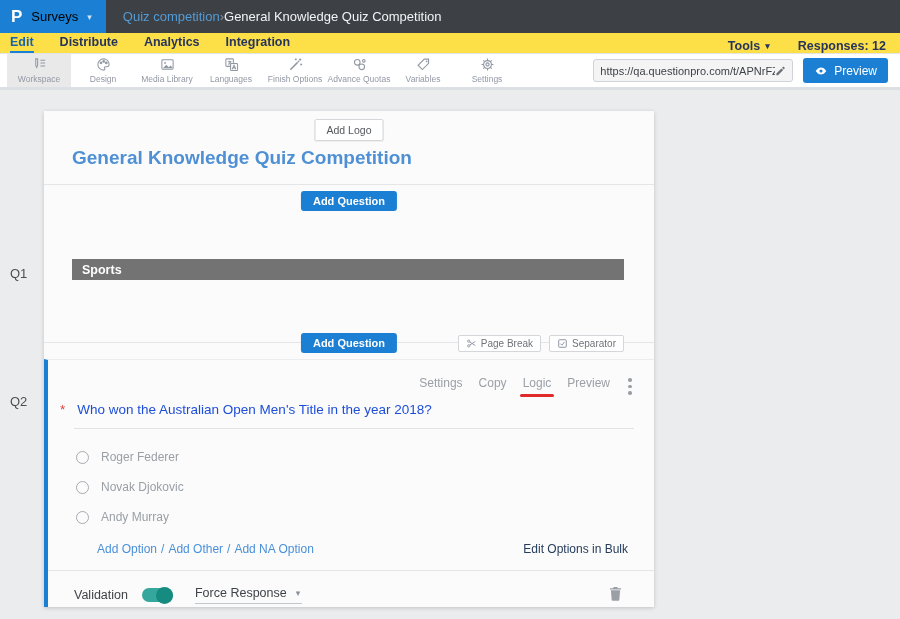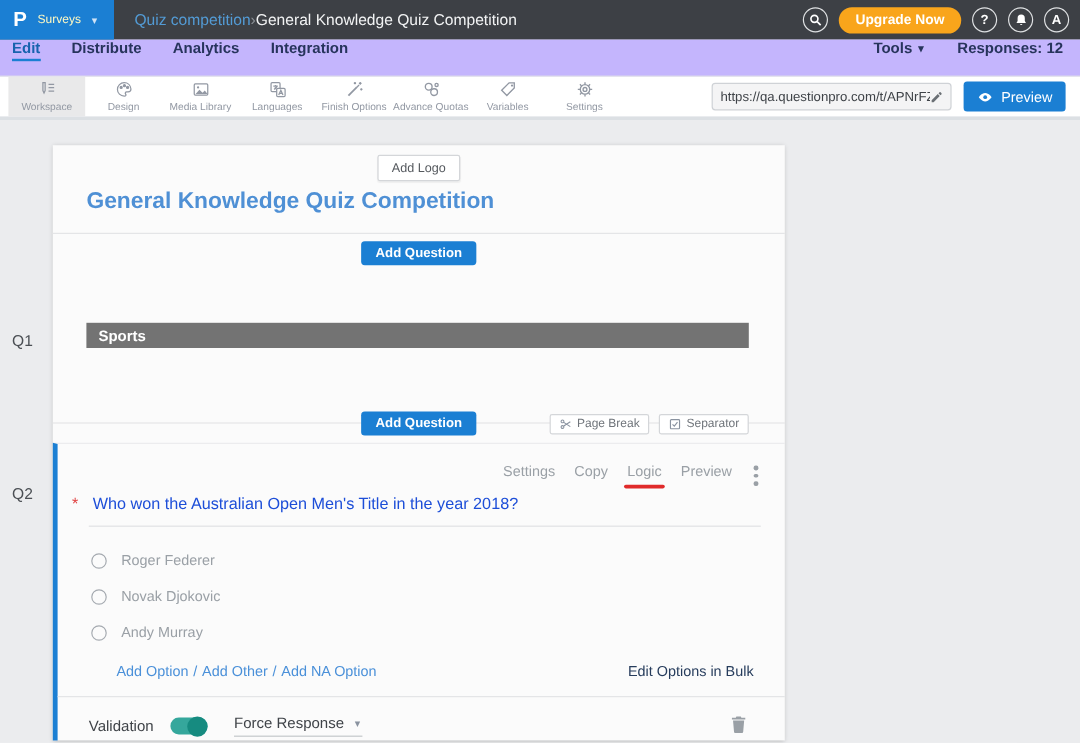--- a/index.html
+++ b/index.html
@@ -4,32 +4,32 @@
 <style>
   * { margin:0; padding:0; box-sizing:border-box; }
   html,body { width:900px; height:619px; }
   body { font-family:"Liberation Sans", sans-serif; background:#ebecee; overflow:hidden; }
   button { font-family:inherit; border:none; background:none; cursor:pointer; }
 
   
   .topbar { height:33px; background:#3d4045; display:flex; align-items:center; color:#f5f6f7; }
   .logo-area { background:#1b7fd3; height:33px; display:flex; align-items:center; gap:9px; padding:0 14px 0 11px; cursor:pointer; }
   .logo-p { font-size:17px; font-weight:bold; color:#fff; }
-  .surveys-label { font-size:10px; color:#fef9c3; }
+  .surveys-label { font-size:13px; color:#000000; }
   .caret { font-size:9px; color:#cfe3f6; }
   .breadcrumb { display:flex; align-items:center; gap:0; margin-left:17px; font-size:13px; }
   .crumb-parent { color:#539bd5; cursor:pointer; }
   .crumb-sep { color:#8b9096; font-size:13px; }
   .crumb-current { color:#f2f3f4; }
   .topbar-right { margin-left:auto; display:flex; align-items:center; gap:9px; padding-right:9px; }
   .circle-btn { width:21px; height:21px; border:1.5px solid #dfe1e3; border-radius:50%; display:flex; align-items:center; justify-content:center; color:#fff; font-size:11px; font-weight:bold; flex:0 0 auto; }
   .upgrade { background:#f9a51b; color:#fff; font-size:11.5px; font-weight:bold; padding:5px 14px; border-radius:12px; }
 
   
-  .navbar { height:31px; background:#c4b5fd; border-bottom:1px solid #e3e4e6; display:flex; align-items:flex-start; padding:0 10px; font-size:12.5px; font-weight:bold; color:#27345c; }
+  .navbar { height:21px; background:#fde047; border-bottom:1px solid #e3e4e6; display:flex; align-items:flex-end; padding:0 10px; font-size:12.5px; font-weight:bold; color:#27345c; }
   .nav-tabs { display:flex; gap:26px; }
   .nav-tab { padding-bottom:2px; cursor:pointer; }
   .nav-tab.active { color:#1763ae; border-bottom:2px solid #1b7fd3; }
   .navbar-right { margin-left:auto; display:flex; align-items:center; gap:28px; padding-right:4px; }
   .tools { display:flex; align-items:center; gap:5px; cursor:pointer; }
   .tools .caret { color:#27345c; }
 
   
   .toolbar { height:36px; background:#fff; border-bottom:3px solid #dce0e4; display:flex; align-items:stretch; padding-left:7px; }
   .tool-item { width:64px; display:flex; flex-direction:column; align-items:center; justify-content:center; gap:2px; color:#9298a3; font-size:8.5px; cursor:pointer; }
@@ -95,39 +95,20 @@
   <div class="logo-area">
     <span class="logo-p">P</span>
     <span class="surveys-label">Surveys</span>
     <span class="caret">▾</span>
   </div>
   <nav class="breadcrumb">
     <span class="crumb-parent">Quiz competition</span>
     <span class="crumb-sep">›</span>
     <span class="crumb-current">General Knowledge Quiz Competition</span>
   </nav>
-  <div class="topbar-right">
-    <button class="circle-btn">
-      <svg width="13" height="13" viewBox="0 0 16 16" fill="none" stroke="#ffffff" stroke-width="1.7">
-          <circle cx="7" cy="7" r="3.6"></circle>
-          <path d="M9.8 9.8L13.4 13.4"></path>
-        </svg>
-    </button>
-    <button class="upgrade">Upgrade Now</button>
-    <button class="circle-btn">
-        <span>?</span>
-      </button>
-    <button class="circle-btn">
-      <svg width="12" height="12" viewBox="0 0 16 16" fill="#ffffff">
-          <path d="M8 1.5a4 4 0 0 0-4 4v3.2L2.7 11h10.6L12 8.7V5.5a4 4 0 0 0-4-4z"></path>
-          <path d="M6.6 12a1.45 1.45 0 0 0 2.8 0z"></path>
-        </svg>
-    </button>
-    <button class="circle-btn">A</button>
-  </div>
 </header>
 
 <nav class="navbar">
   <div class="nav-tabs">
     <span class="nav-tab active">Edit</span>
     <span class="nav-tab">Distribute</span>
     <span class="nav-tab">Analytics</span>
     <span class="nav-tab">Integration</span>
   </div>
   <div class="navbar-right">

